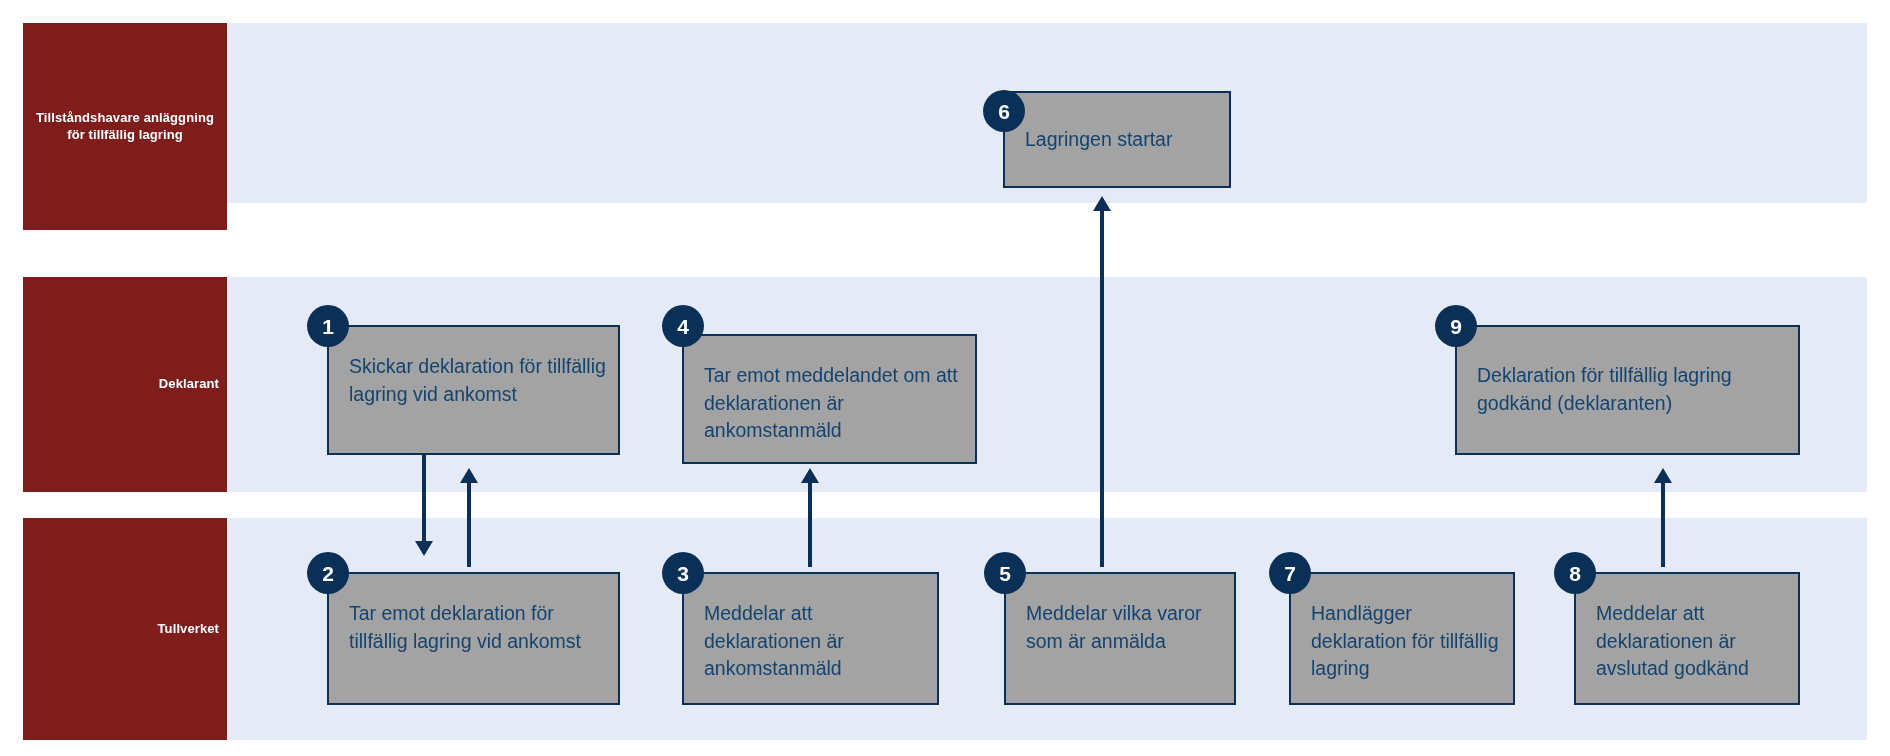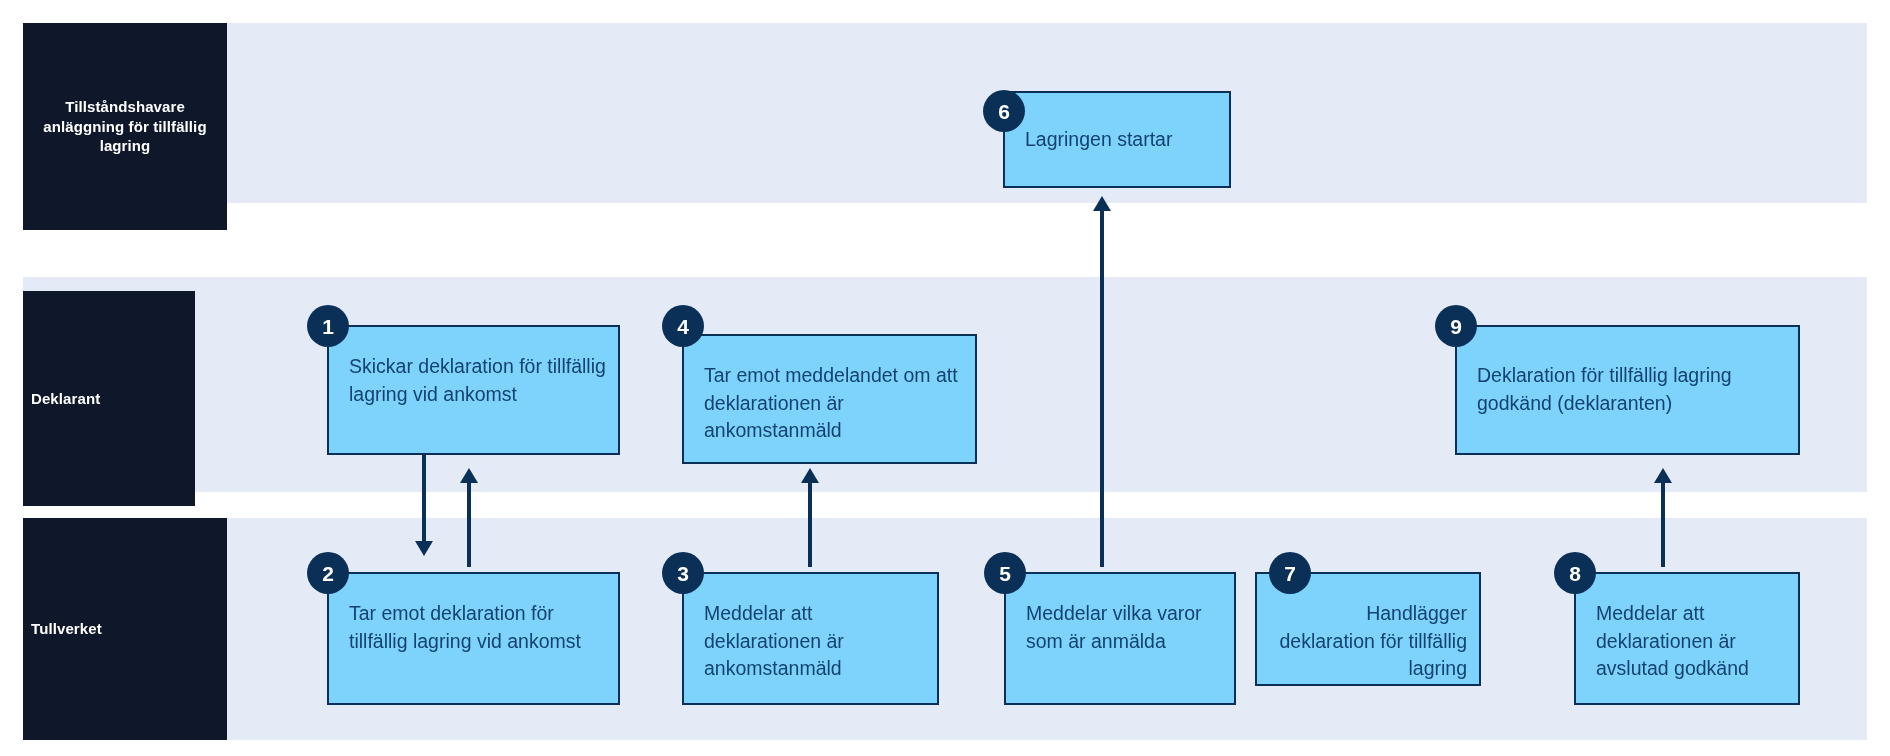--- a/index.html
+++ b/index.html
@@ -20,39 +20,39 @@
     overflow: hidden;
   }
 
   
   .lane-band {
     position: absolute;
     background: #e4ebf7;
   }
   .lane-header {
     position: absolute;
-    background: #0f172a;
+    background: #7f1d1d;
     color: #ffffff;
     font-weight: bold;
-    font-size: 15px;
+    font-size: 13px;
     line-height: 1.30;
     display: flex;
     align-items: center;
-    justify-content: flex-start;
+    justify-content: flex-end;
     text-align: center;
     letter-spacing: 0.1px;
     box-sizing: border-box;
     padding: 4px 8px;
   }
 
   
   .node {
     position: absolute;
     box-sizing: border-box;
-    background: #7dd3fc;
+    background: #a3a3a3;
     border: 2px solid #0b3058;
     color: #123a63;
   }
   .node-text {
     position: absolute;
     left: 20px;
     right: 12px;
     top: 26px;
     font-size: 19.5px;
     line-height: 1.42;
@@ -110,21 +110,21 @@
 
 <div id="canvas">
 
   <div class="lane-band" style="left:23px; top:23px; width:1844px; height:180px;"></div>
   <div class="lane-band" style="left:23px; top:277px; width:1844px; height:215px;"></div>
   <div class="lane-band" style="left:23px; top:518px; width:1844px; height:222px;"></div>
 
   <div class="lane-header" style="left:23px; top:23px; width:204px; height:207px;">
     <span>Tillståndshavare anläggning för tillfällig lagring</span>
   </div>
-  <div class="lane-header" style="left:23px; top:291px; width:172px; height:215px;">
+  <div class="lane-header" style="left:23px; top:277px; width:204px; height:215px;">
     <span>Deklarant</span>
   </div>
   <div class="lane-header" style="left:23px; top:518px; width:204px; height:222px;">
     <span>Tullverket</span>
   </div>
 
   <div class="conn" style="left:422px; top:453px; height:95px;"></div>
   <div class="arrowhead down" style="left:415px; top:541px;"></div>
 
   <div class="conn" style="left:467px; top:478px; height:89px;"></div>
@@ -181,21 +181,21 @@
     <span>3</span>
   </div>
 
   <div class="node" style="left:1004px; top:572px; width:232px; height:133px;">
     <div class="node-text">Meddelar vilka varor som är anmälda</div>
   </div>
   <div class="badge" style="left:984px; top:552px;">
     <span>5</span>
   </div>
 
-  <div class="node" style="left:1255px; top:572px; width:226px; height:114px;text-align:right;">
+  <div class="node" style="left:1289px; top:572px; width:226px; height:133px;">
     <div class="node-text">Handlägger deklaration för tillfällig lagring</div>
   </div>
   <div class="badge" style="left:1269px; top:552px;">
     <span>7</span>
   </div>
 
   <div class="node" style="left:1574px; top:572px; width:226px; height:133px;">
     <div class="node-text">Meddelar att deklarationen är avslutad godkänd</div>
   </div>
   <div class="badge" style="left:1554px; top:552px;">

